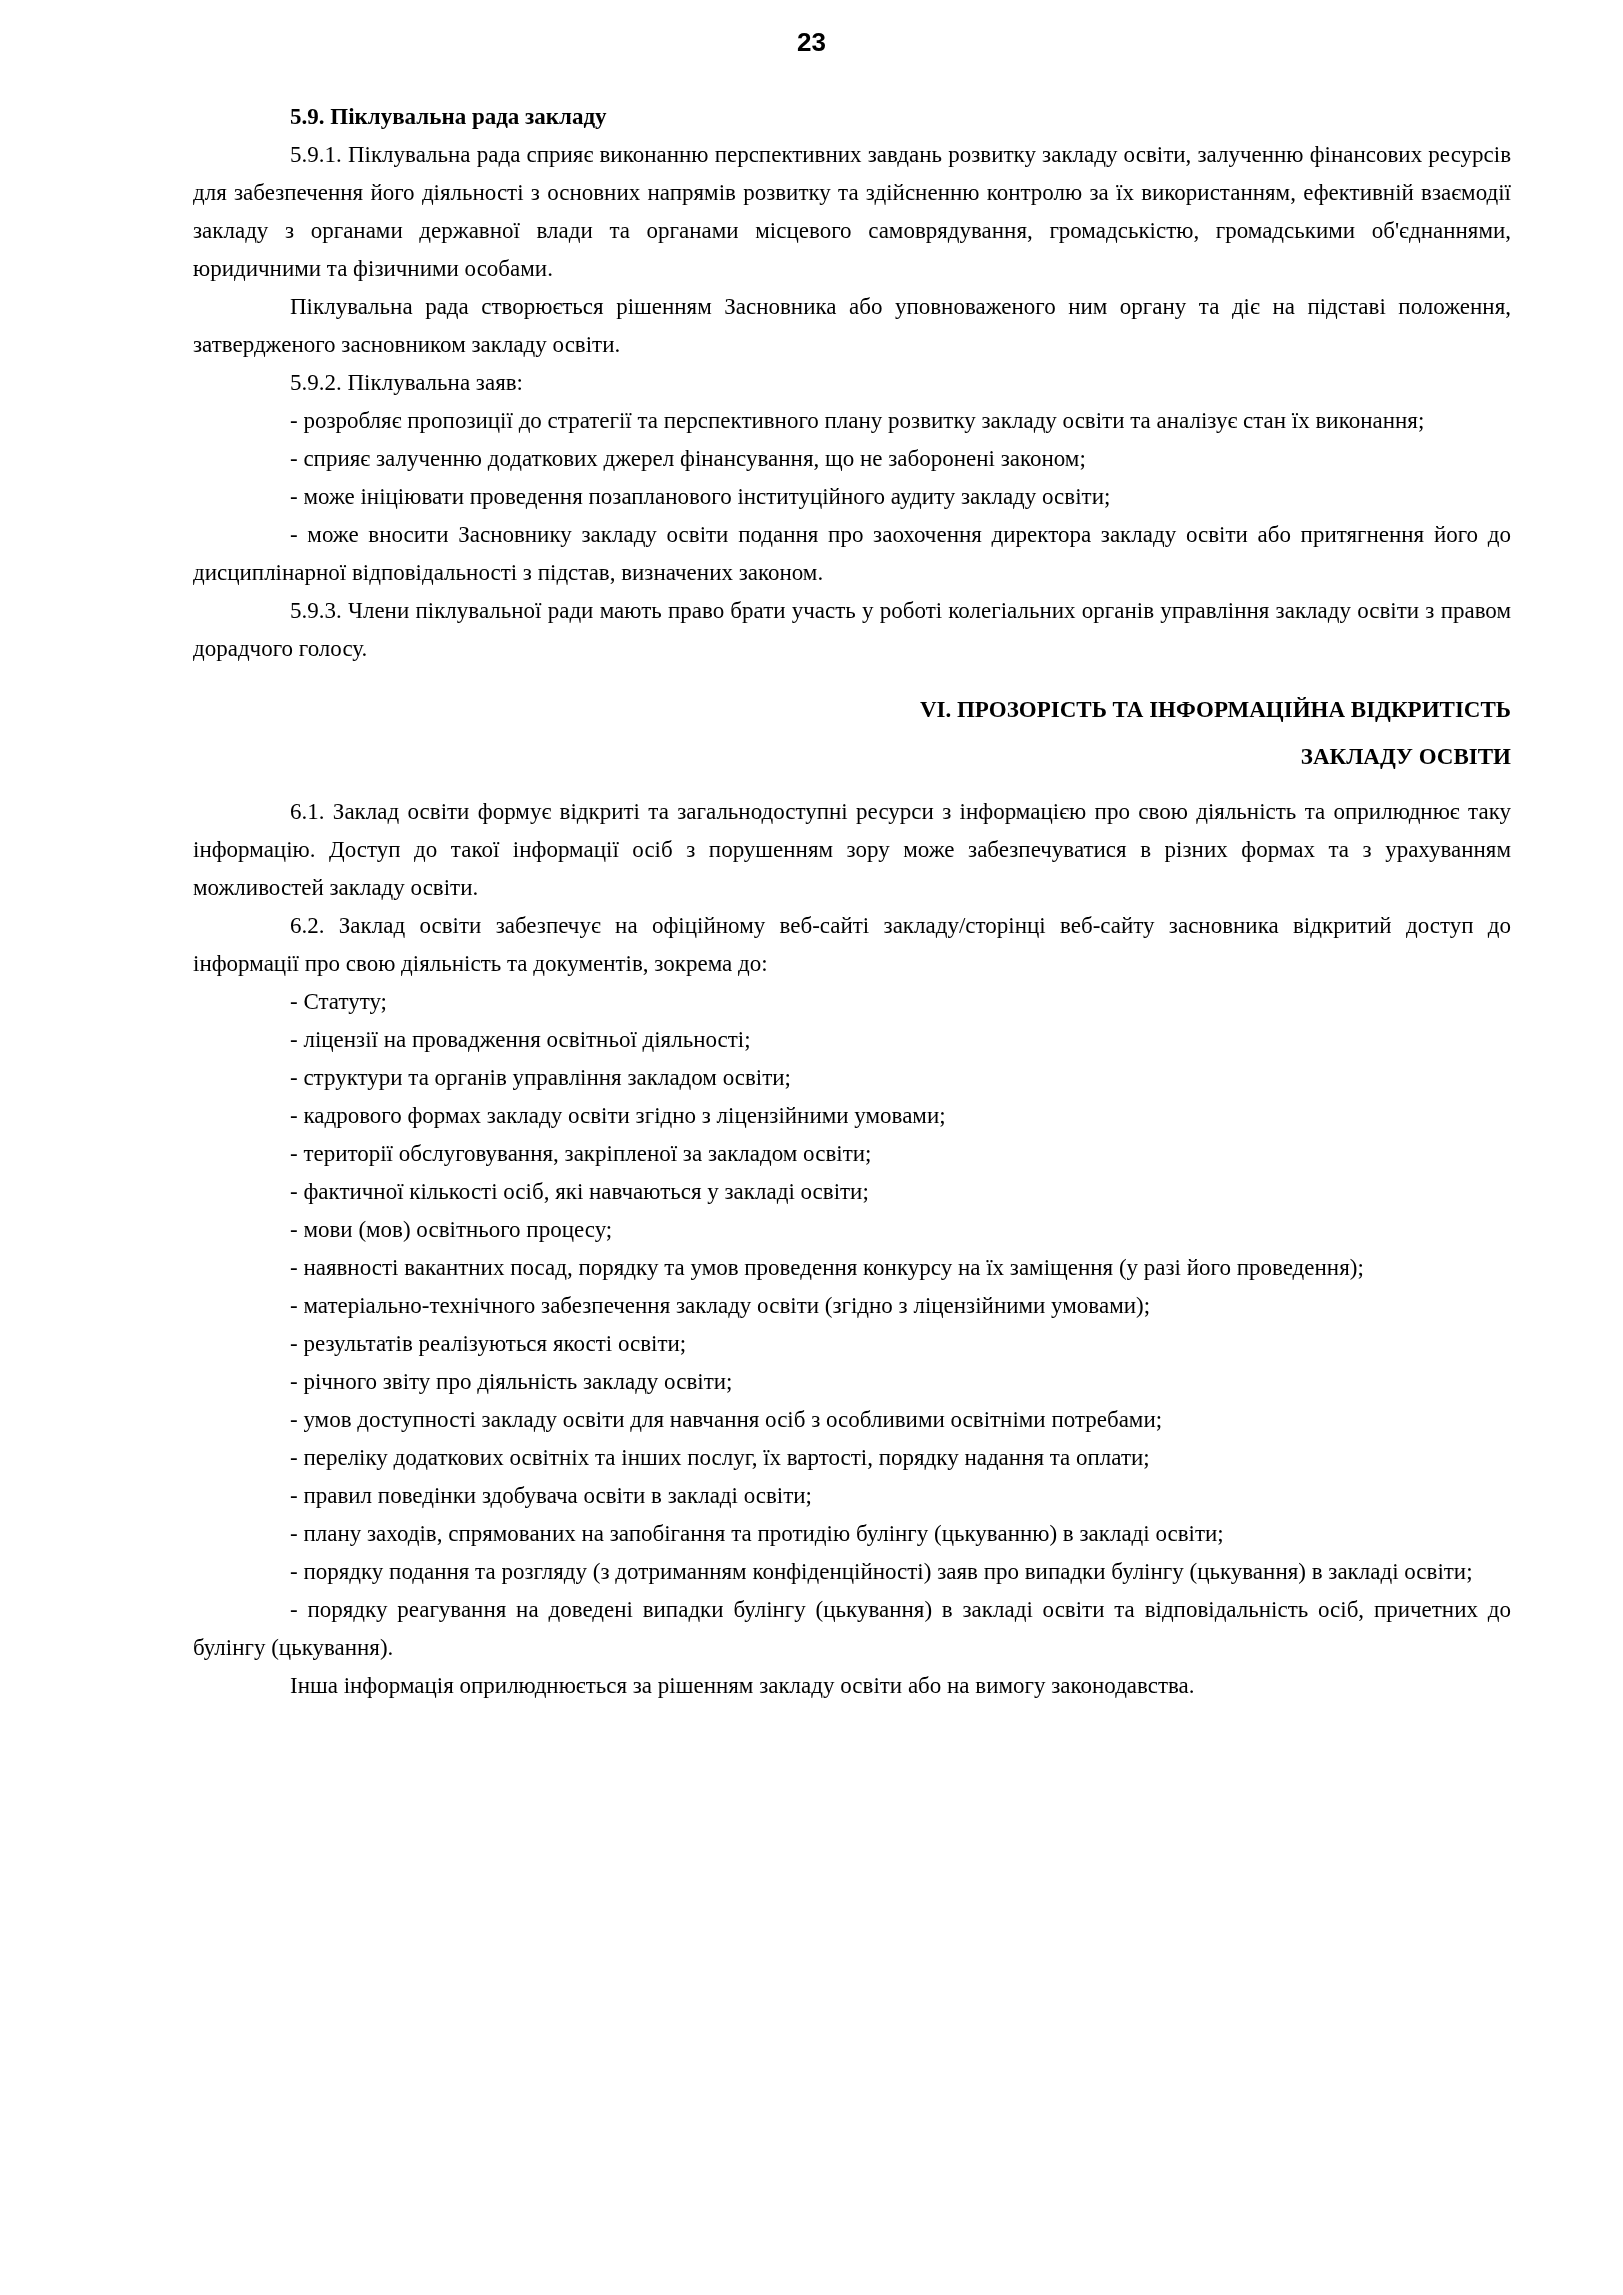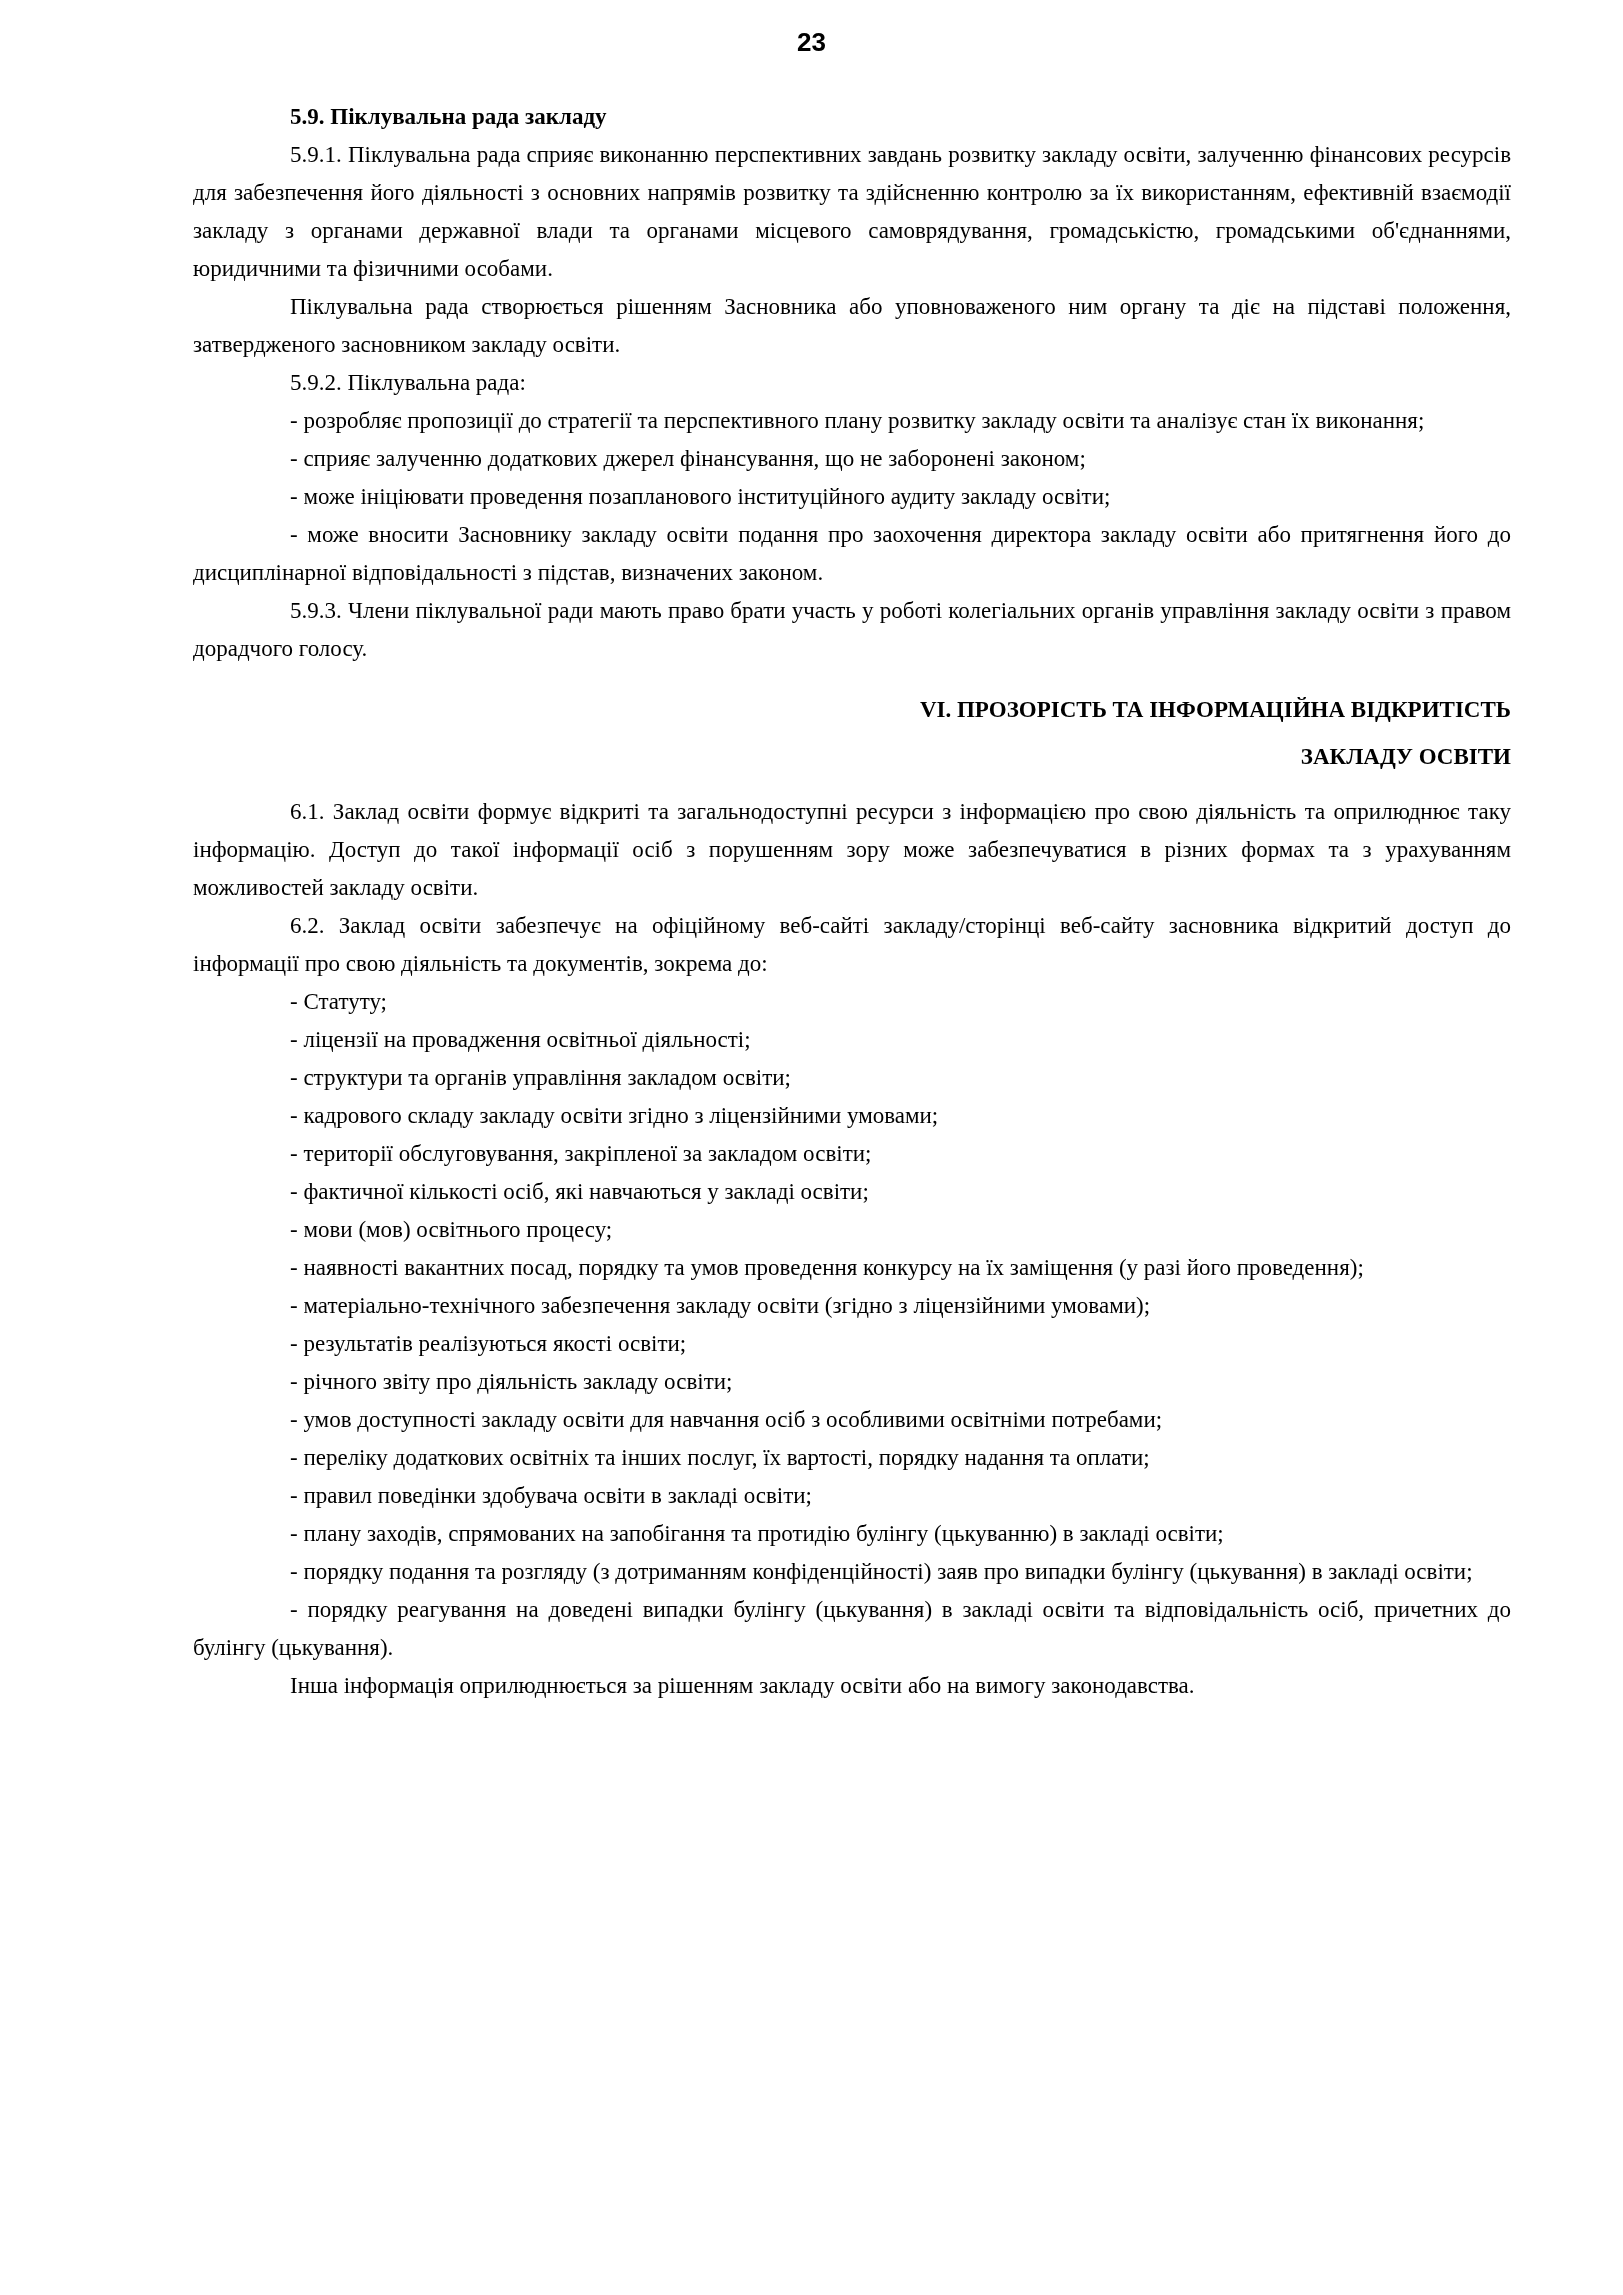--- a/index.html
+++ b/index.html
@@ -57,42 +57,42 @@
   <div class="page-number">23</div>
 
   <div class="content">
 
     <p class="para para-bold">5.9. Піклувальна рада закладу</p>
 
     <p class="para">5.9.1. Піклувальна рада сприяє виконанню перспективних завдань розвитку закладу освіти, залученню фінансових ресурсів для забезпечення його діяльності з основних напрямів розвитку та здійсненню контролю за їх використанням, ефективній взаємодії закладу з органами державної влади та органами місцевого самоврядування, громадськістю, громадськими об'єднаннями, юридичними та фізичними особами.</p>
 
     <p class="para">Піклувальна рада створюється рішенням Засновника або уповноваженого ним органу та діє на підставі положення, затвердженого засновником закладу освіти.</p>
 
-    <p class="para">5.9.2. Піклувальна рада:</p>
+    <p class="para">5.9.2. Піклувальна заяв:</p>
 
     <p class="para">- розробляє пропозиції до стратегії та перспективного плану розвитку закладу освіти та аналізує стан їх виконання;</p>
     <p class="para">- сприяє залученню додаткових джерел фінансування, що не заборонені законом;</p>
     <p class="para">- може ініціювати проведення позапланового інституційного аудиту закладу освіти;</p>
     <p class="para">- може вносити Засновнику закладу освіти подання про заохочення директора закладу освіти або притягнення його до дисциплінарної відповідальності з підстав, визначених законом.</p>
 
     <p class="para">5.9.3. Члени піклувальної ради мають право брати участь у роботі колегіальних органів управління закладу освіти з правом дорадчого голосу.</p>
 
     <div class="heading-center">
       <div>VI. ПРОЗОРІСТЬ ТА ІНФОРМАЦІЙНА ВІДКРИТІСТЬ</div>
       <div>ЗАКЛАДУ ОСВІТИ</div>
     </div>
 
     <p class="para">6.1. Заклад освіти формує відкриті та загальнодоступні ресурси з інформацією про свою діяльність та оприлюднює таку інформацію. Доступ до такої інформації осіб з порушенням зору може забезпечуватися в різних формах та з урахуванням можливостей закладу освіти.</p>
 
     <p class="para">6.2. Заклад освіти забезпечує на офіційному веб-сайті закладу/сторінці веб-сайту засновника відкритий доступ до інформації про свою діяльність та документів, зокрема до:</p>
 
     <p class="para">- Статуту;</p>
     <p class="para">- ліцензії на провадження освітньої діяльності;</p>
     <p class="para">- структури та органів управління закладом освіти;</p>
-    <p class="para">- кадрового складу закладу освіти згідно з ліцензійними умовами;</p>
+    <p class="para">- кадрового формах закладу освіти згідно з ліцензійними умовами;</p>
     <p class="para">- території обслуговування, закріпленої за закладом освіти;</p>
     <p class="para">- фактичної кількості осіб, які навчаються у закладі освіти;</p>
     <p class="para">- мови (мов) освітнього процесу;</p>
     <p class="para">- наявності вакантних посад, порядку та умов проведення конкурсу на їх заміщення (у разі його проведення);</p>
     <p class="para">- матеріально-технічного забезпечення закладу освіти (згідно з ліцензійними умовами);</p>
     <p class="para">- результатів реалізуються якості освіти;</p>
     <p class="para">- річного звіту про діяльність закладу освіти;</p>
     <p class="para">- умов доступності закладу освіти для навчання осіб з особливими освітніми потребами;</p>
     <p class="para">- переліку додаткових освітніх та інших послуг, їх вартості, порядку надання та оплати;</p>
     <p class="para">- правил поведінки здобувача освіти в закладі освіти;</p>

